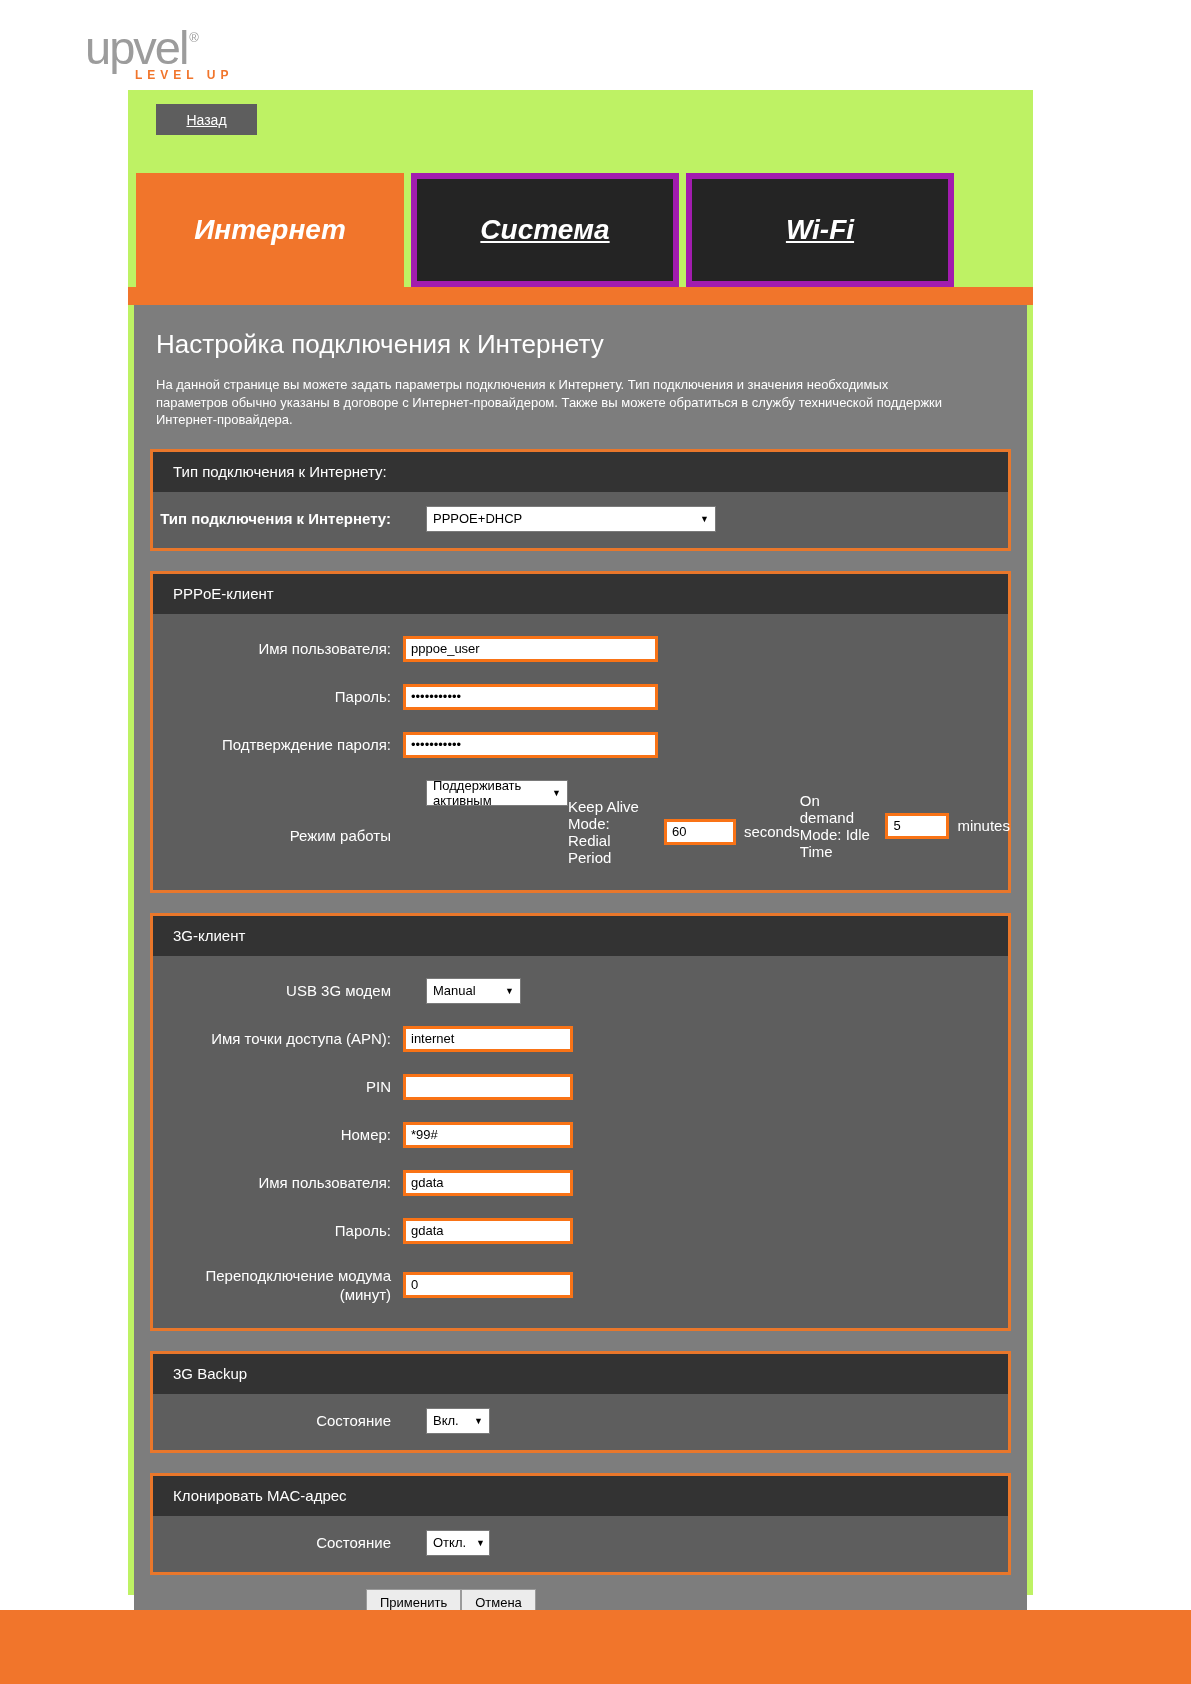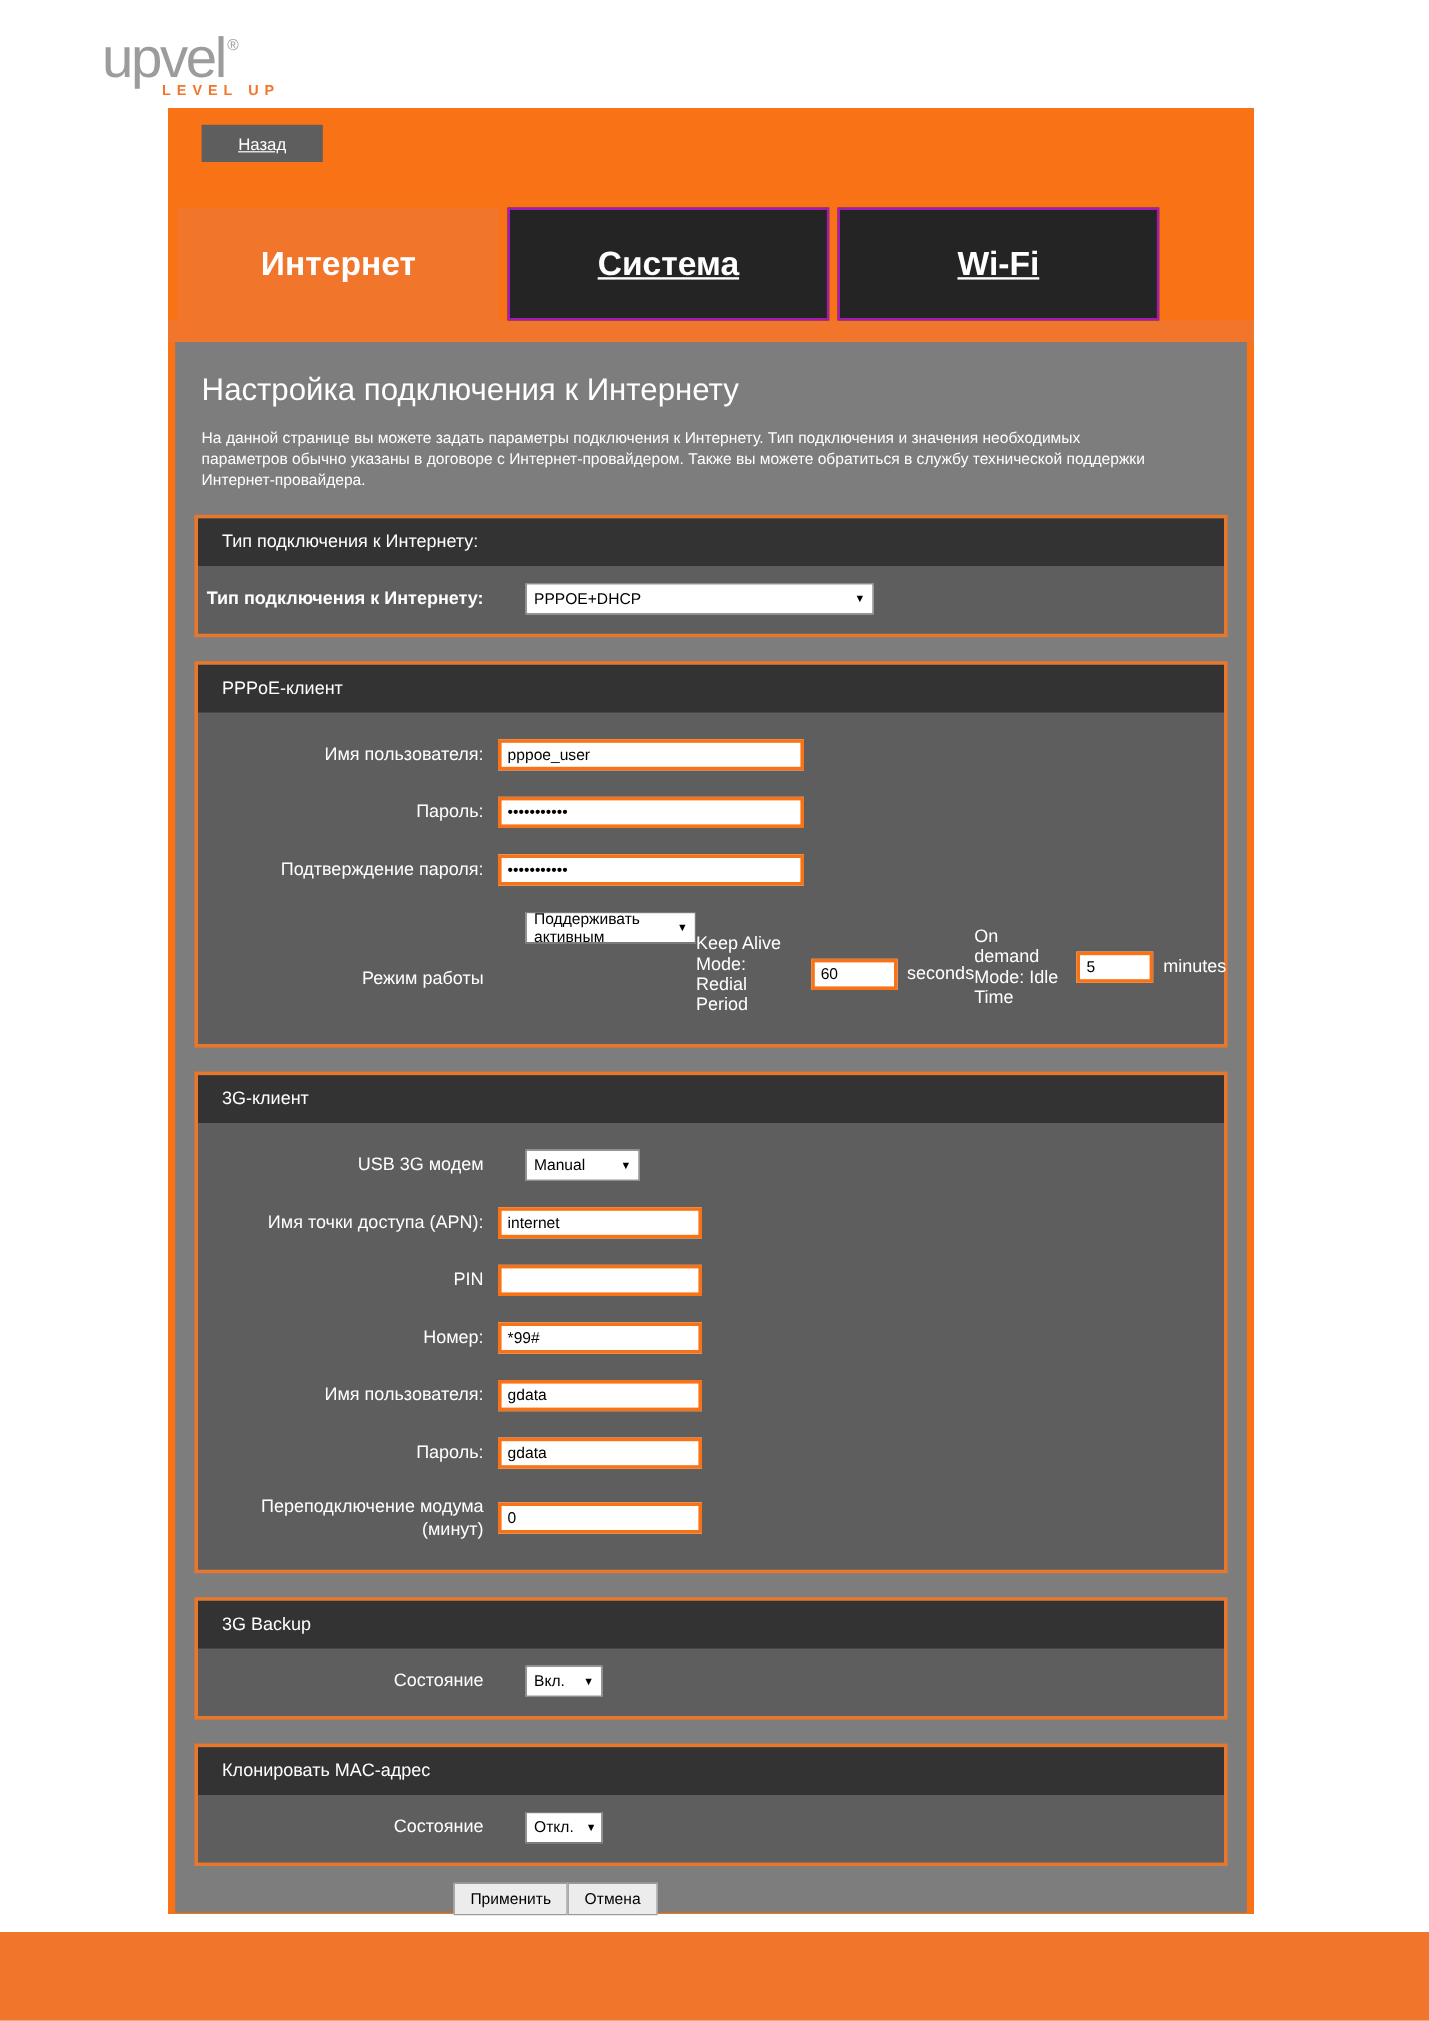--- a/index.html
+++ b/index.html
@@ -5,30 +5,30 @@
   * { margin:0; padding:0; box-sizing:border-box; }
   html,body { width:1191px; height:1684px; background:#ffffff; font-family:"Liberation Sans",sans-serif; position:relative; overflow:hidden; }
 
   
   .logo { position:absolute; left:85px; top:14px; }
   .logo-word { font-size:47px; color:#9c9c9c; letter-spacing:-2px; line-height:48px; }
   .logo-reg { font-size:13px; color:#9c9c9c; vertical-align:22px; letter-spacing:0; margin-left:2px; }
   .logo-tag { color:#f1752b; font-size:12px; font-weight:bold; letter-spacing:5px; margin:-4px 0 0 50px; }
 
   
-  .panel { position:absolute; left:140px; top:90px; width:905px; height:1505px; background:#f97316; }
+  .panel { position:absolute; left:128px; top:90px; width:905px; height:1505px; background:#bef264; }
 
   .back-btn { margin:14px 0 0 28px; width:101px; height:31px; background:#5e5e5e; color:#fff;
               font-size:14px; text-decoration:underline; display:flex; align-items:center; justify-content:center; cursor:pointer; }
 
-  .tabs { margin-top:38px; padding-left:8px; display:flex; gap:7px; height:94px; }
+  .tabs { margin-top:38px; padding-left:8px; display:flex; gap:7px; height:114px;font-style:italic; }
   .tab { width:268px; display:flex; align-items:center; justify-content:center;
          font-size:28px; font-weight:bold; color:#fff; cursor:pointer; }
   .tab.active { background:#f1752b; }
-  .tab.inactive { background:#242424; border:2px solid #a21caf; text-decoration:underline; }
+  .tab.inactive { background:#242424; border:6px solid #a21caf; text-decoration:underline; }
 
   .accent-strip { height:18px; background:#f1752b; width:100%; }
 
   .content { margin:0 6px; background:#7d7d7d; height:1309px; }
 
   .page-title { padding:24px 0 0 22px; font-size:26px; color:#fff; font-weight:normal; }
   .page-desc { margin:16px 22px 0 22px; width:800px; font-size:13px; line-height:17.5px; color:#fff; }
 
   
   .box { margin:20px 16px 0 16px; border:3px solid #e9772b; }

